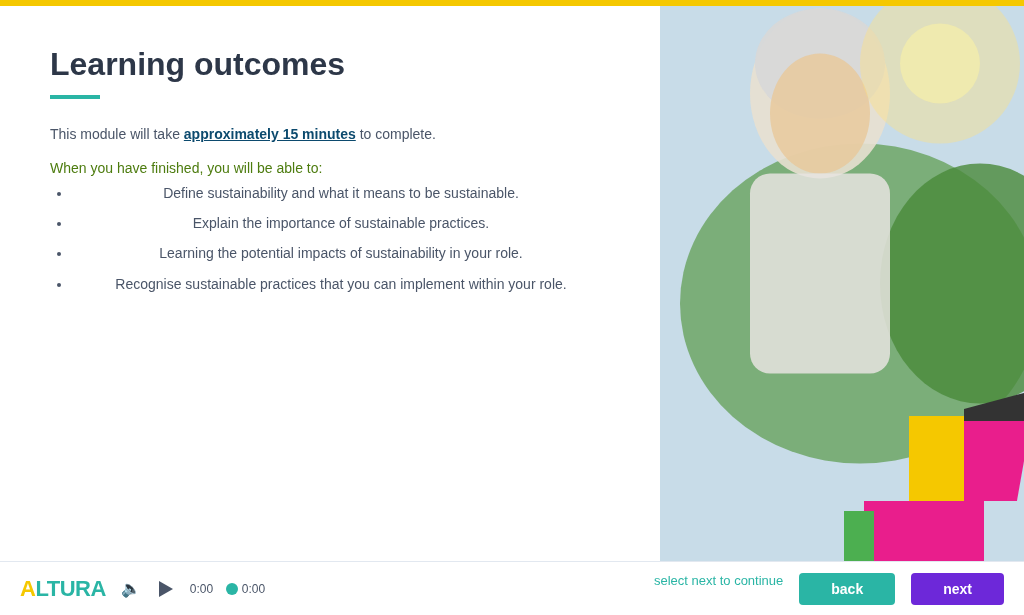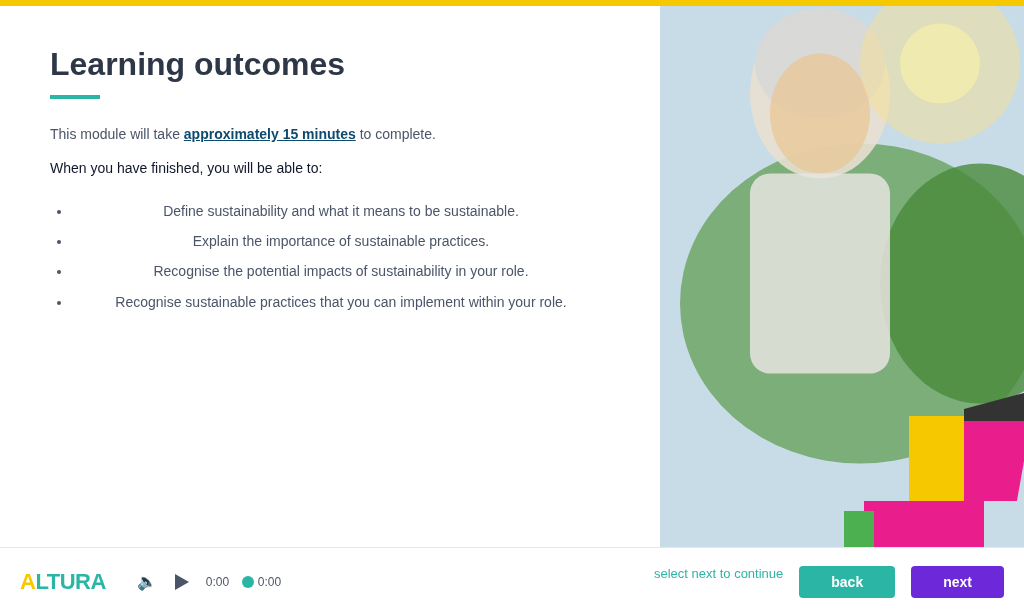--- a/index.html
+++ b/index.html
@@ -65,22 +65,22 @@
     }
 
     .intro-text strong {
       font-weight: 700;
       color: #0c4a6e;
       text-decoration: underline;
     }
 
     .subheading {
       font-size: 14px;
-      color: #0f172a;
-      margin-bottom: 20px;
+      color: #4d7c0f;
+      margin-bottom: 2px;
       line-height: 1.6;
     }
 
     .bullet-list {
       list-style: disc;
       padding-left: 22px;
       text-align: center;
     }
 
     .bullet-list li {
@@ -185,27 +185,27 @@
       cursor: pointer;
       z-index: 20;
     }
 
     
     .bottom-bar {
       position: absolute;
       bottom: 0;
       left: 0;
       width: 100%;
-      height: 68px;
+      height: 54px;
       background: #fff;
       border-top: 1px solid #e2e8f0;
       display: flex;
       align-items: center;
       padding: 0 20px;
-      gap: 16px;
+      gap: 0;
       z-index: 20;
     }
 
     .logo-text {
       font-size: 22px;
       font-weight: 900;
       letter-spacing: -0.5px;
       margin-right: 16px;
     }
 
@@ -325,21 +325,21 @@
 
     <p class="intro-text">
       This module will take <strong>approximately 15 minutes</strong> to complete.
     </p>
 
     <p class="subheading">When you have finished, you will be able to:</p>
 
     <ul class="bullet-list">
       <li>Define sustainability and what it means to be sustainable.</li>
       <li>Explain the importance of sustainable practices.</li>
-      <li>Recognise the potential impacts of sustainability in your role.</li>
+      <li>Learning the potential impacts of sustainability in your role.</li>
       <li>Recognise sustainable practices that you can implement within your role.</li>
     </ul>
   </div>
 
   <div class="right-panel">
 
     <div class="right-panel-image">
       <div class="photo-overlay"></div>
 
       <svg width="100%" height="100%" viewBox="0 0 364 560" preserveAspectRatio="xMidYMid slice" style="position:absolute;inset:0;">

